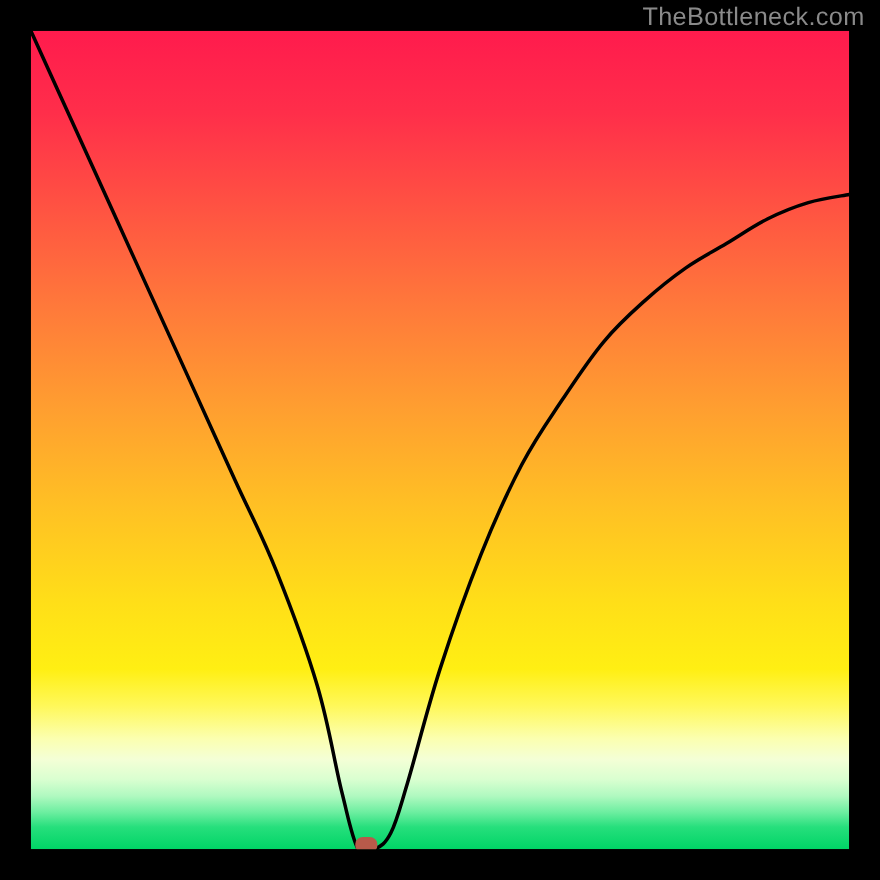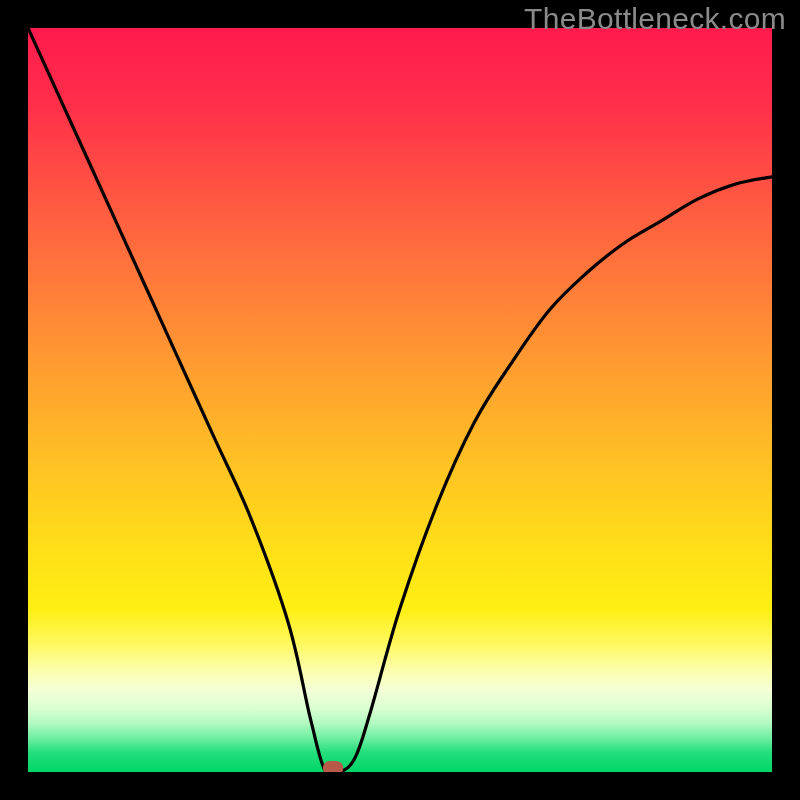--- a/index.html
+++ b/index.html
@@ -15,21 +15,21 @@
     position: relative;
     width: 800px;
     height: 800px;
     background: #000;
   }
   .watermark {
     position: absolute;
     top: 2px;
     right: 14px;
     color: #8a8a8a;
-    font-size: 30px;
+    font-size: 23px;
     font-weight: 500;
     letter-spacing: 0.3px;
     z-index: 5;
     user-select: none;
   }
   .plot-area {
     position: absolute;
     left: 28px;
     top: 28px;
     width: 744px;

